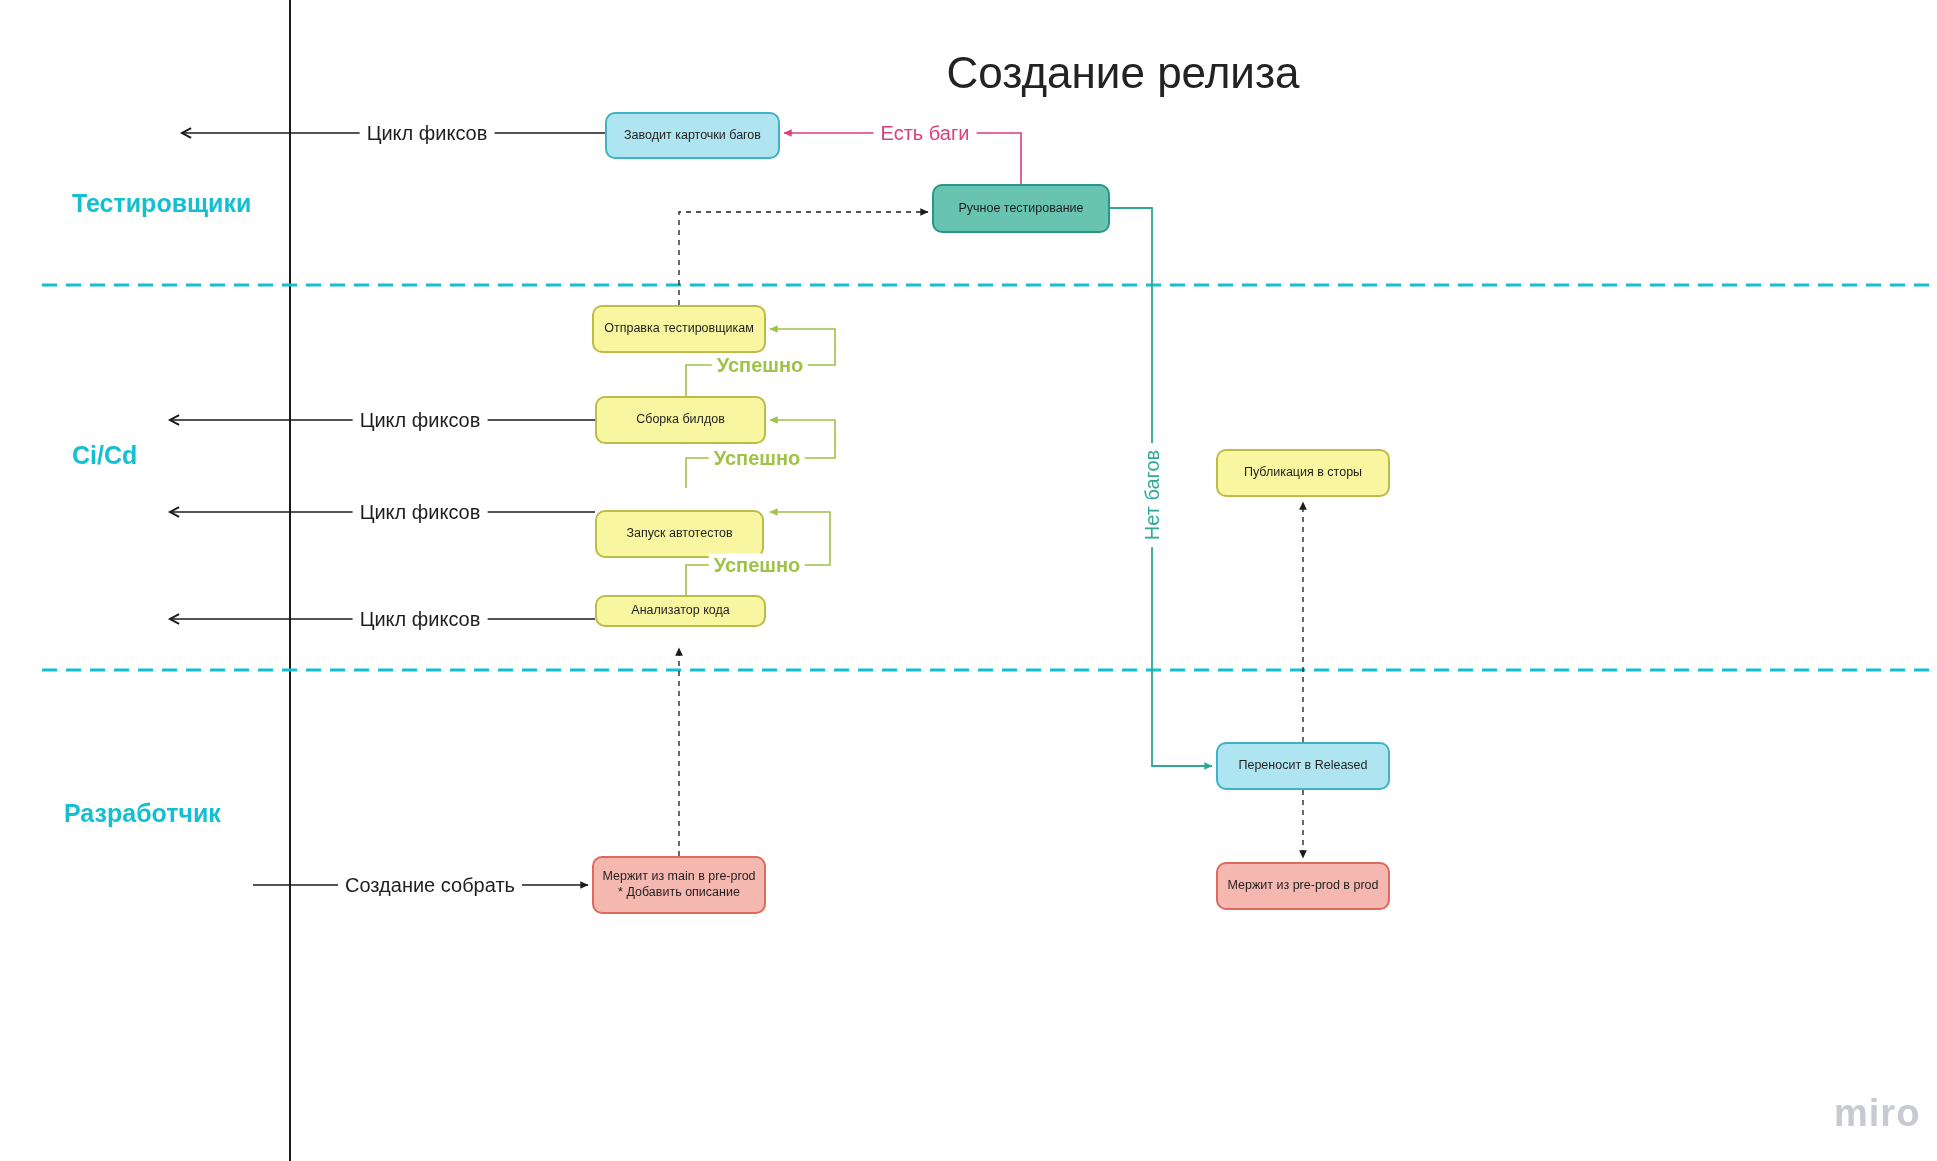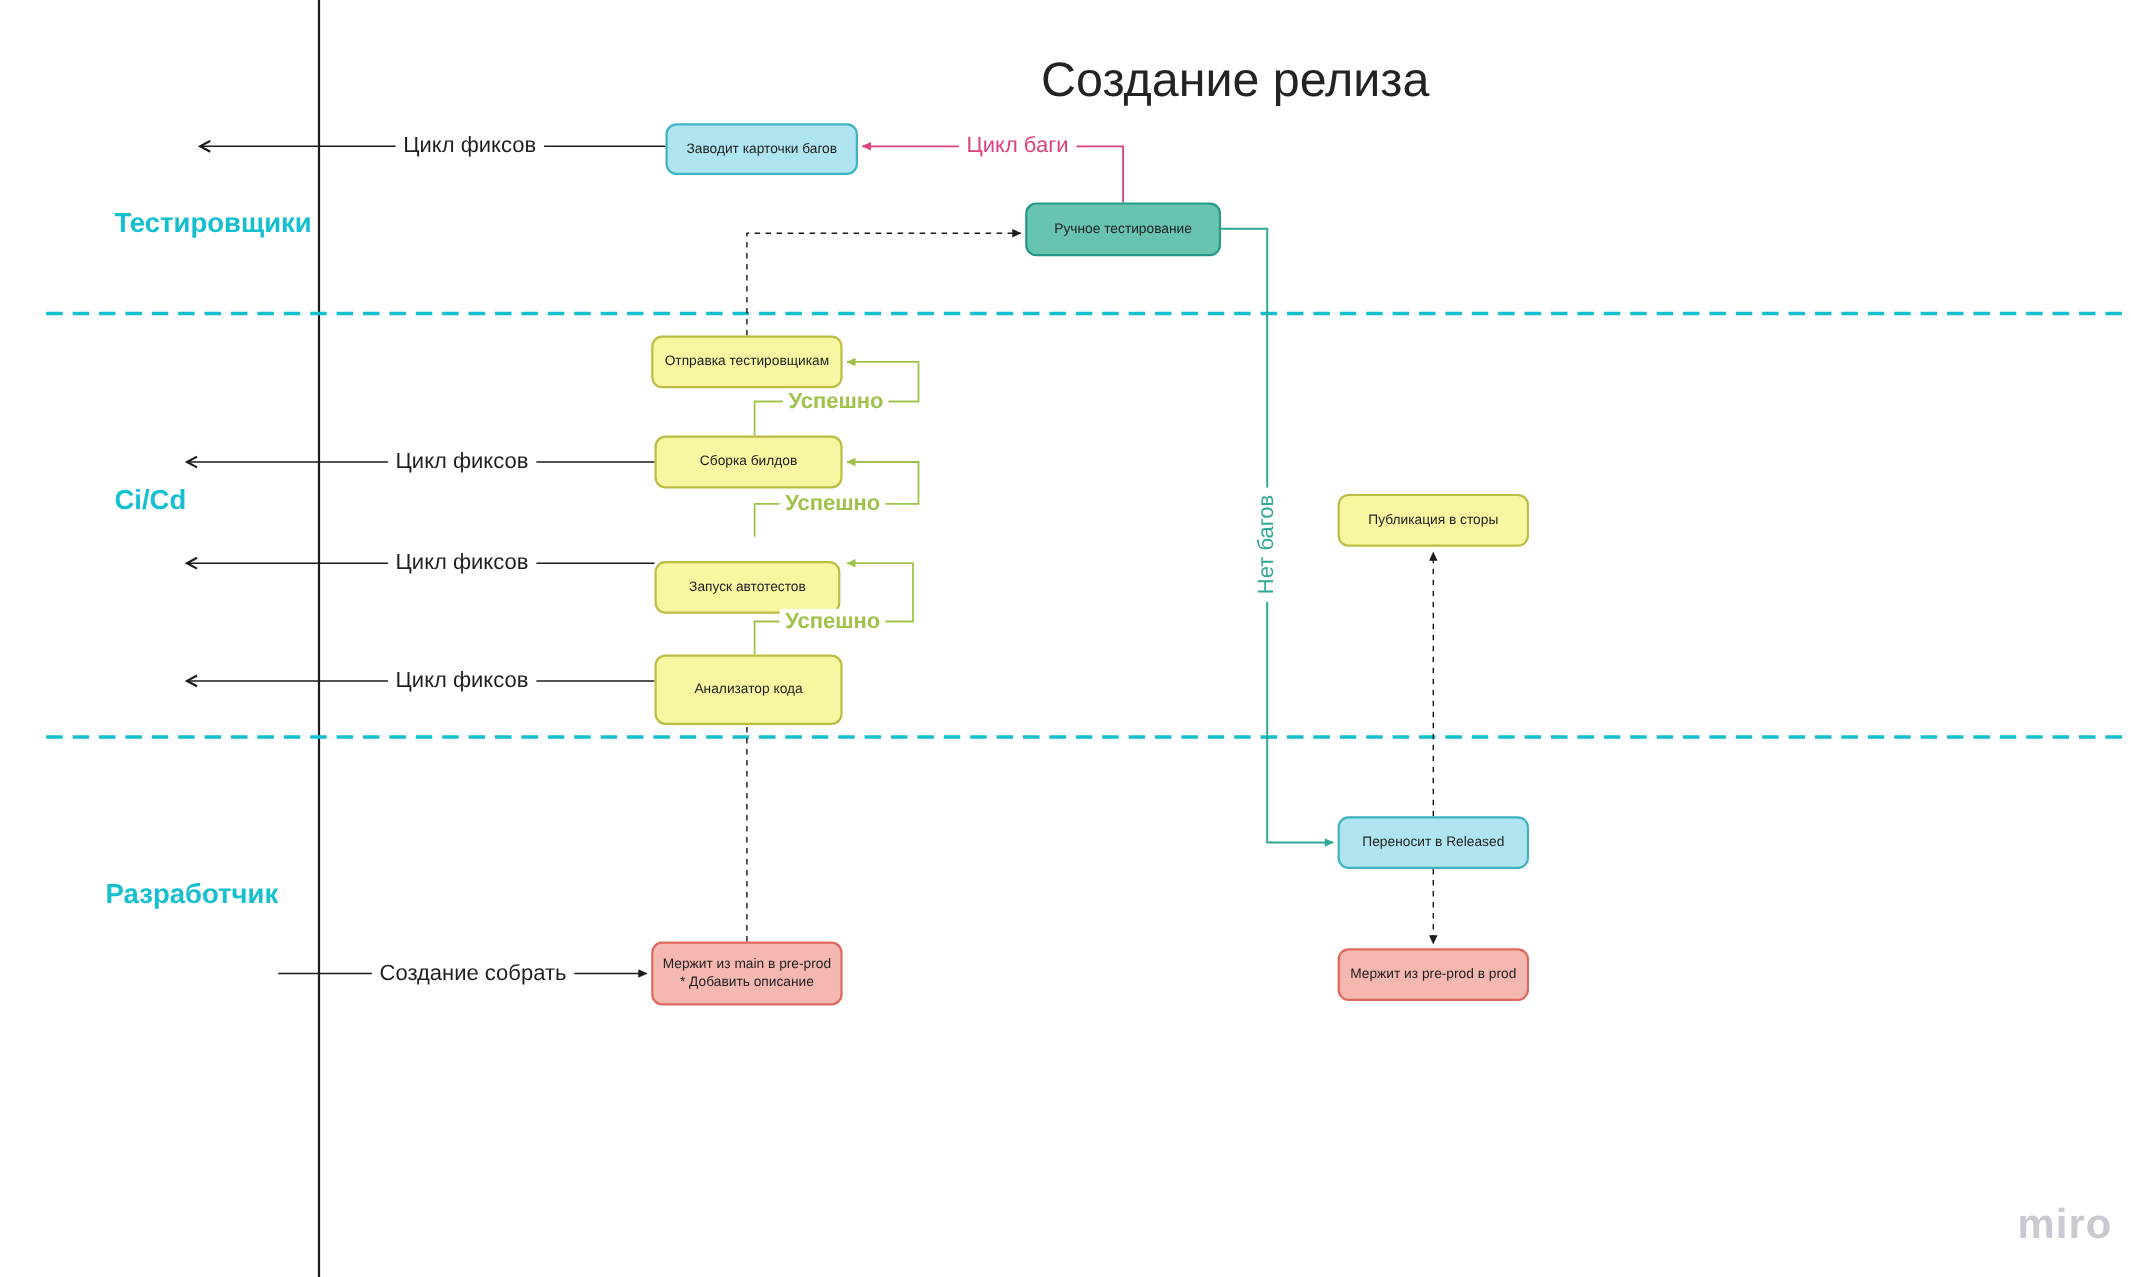--- a/index.html
+++ b/index.html
@@ -30,21 +30,20 @@
     font-size:20px; white-space:nowrap; color:#1f1f1f;
   }
   .edge-label.pink  { color:#DD3E7E; }
   .edge-label.green { color:#9FC248; padding:0 5px;font-weight:bold; }
   .edge-label.teal  { color:#2FA895; }
   .edge-label.rot   { transform:translate(-50%,-50%) rotate(-90deg); }
 
   .lane-label {
     position:absolute; font-size:25px; font-weight:700; color:#14BFCF;
     white-space:nowrap;
-    margin-left:32px;
   }
 
   .board-title {
     position:absolute; left:1123px; top:48px; transform:translateX(-50%);
     font-size:44px; font-weight:400; color:#232323; white-space:nowrap;
   }
 
   .watermark {
     position:absolute; left:1834px; top:1092px;
     font-size:38px; font-weight:700; color:#c7cad0; letter-spacing:1px;
@@ -113,21 +112,21 @@
 </div>
 <div class="node yellow" style="left:592px;  top:305px; width:174px; height:48px">
   <span>Отправка тестировщикам</span>
 </div>
 <div class="node yellow" style="left:595px;  top:396px; width:171px; height:48px">
   <span>Сборка билдов</span>
 </div>
 <div class="node yellow" style="left:595px;  top:510px; width:169px; height:48px">
   <span>Запуск автотестов</span>
 </div>
-<div class="node yellow" style="left:595px;  top:595px; width:171px; height:64px">
+<div class="node yellow" style="left:595px;  top:595px; width:171px; height:32px">
   <span>Анализатор кода</span>
 </div>
 <div class="node yellow" style="left:1216px; top:449px; width:174px; height:48px">
   <span>Публикация в сторы</span>
 </div>
 <div class="node blue" style="left:1216px; top:742px; width:174px; height:48px">
   <span>Переносит в Released</span>
 </div>
 <div class="node pink" style="left:592px;  top:856px; width:174px; height:58px">
   <span>Мержит из main в pre-prod
@@ -135,17 +134,17 @@
 </div>
 <div class="node pink" style="left:1216px; top:862px; width:174px; height:48px">
   <span>Мержит из pre-prod в prod</span>
 </div>
 
 <span class="edge-label" style="left:427px;  top:133px">Цикл фиксов</span>
 <span class="edge-label" style="left:420px;  top:420px">Цикл фиксов</span>
 <span class="edge-label" style="left:420px;  top:512px">Цикл фиксов</span>
 <span class="edge-label" style="left:420px;  top:619px">Цикл фиксов</span>
 <span class="edge-label" style="left:430px;  top:885px">Создание собрать</span>
-<span class="edge-label pink" style="left:925px;  top:133px">Цикл баги</span>
+<span class="edge-label pink" style="left:925px;  top:133px">Есть баги</span>
 <span class="edge-label green" style="left:760px;  top:365px">Успешно</span>
 <span class="edge-label green" style="left:757px;  top:458px">Успешно</span>
 <span class="edge-label green" style="left:757px;  top:565px">Успешно</span>
 <span class="edge-label teal rot" style="left:1152px; top:495px">Нет багов</span>
 
 </body></html>

